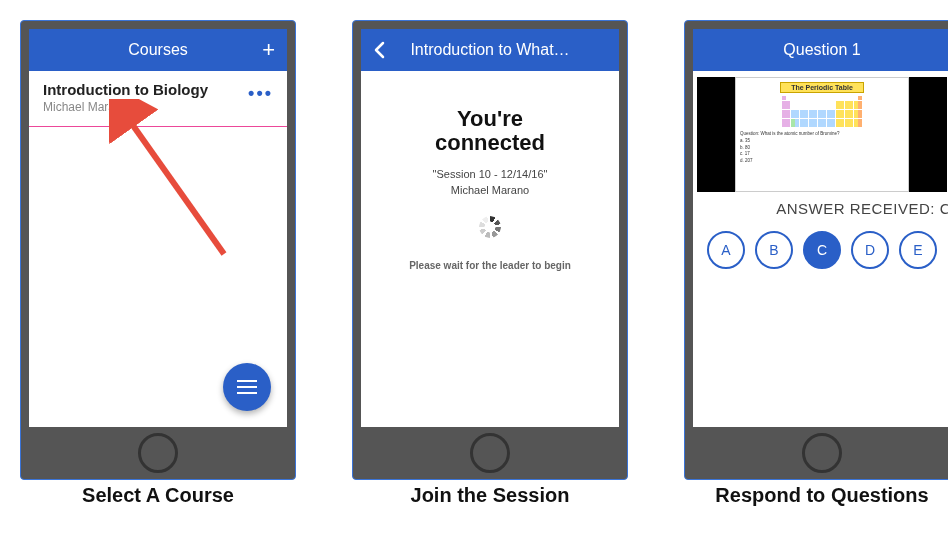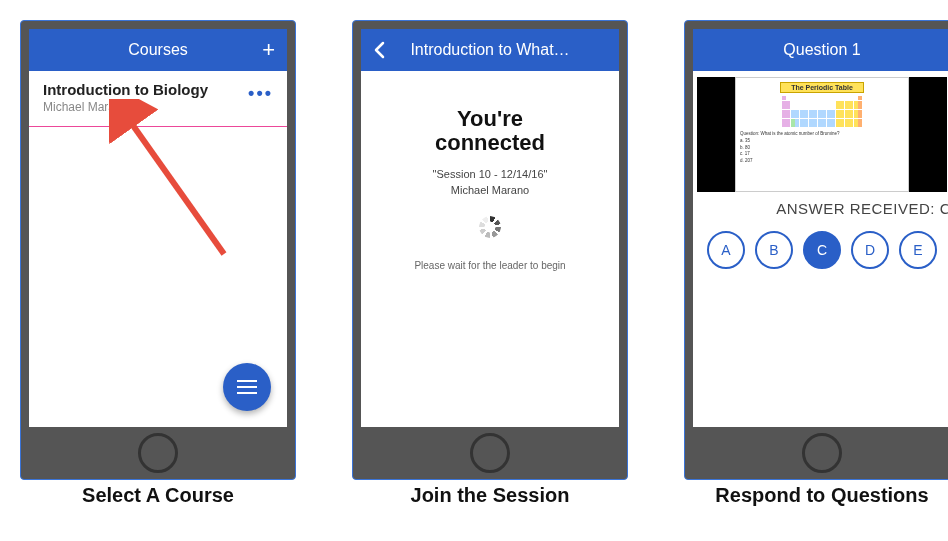--- a/index.html
+++ b/index.html
@@ -161,20 +161,21 @@
         #ddd 75% 83%, transparent 83% 87.5%,
         #eee 87.5% 95.5%, transparent 95.5% 100%);
     -webkit-mask: radial-gradient(circle, transparent 35%, #000 36%);
             mask: radial-gradient(circle, transparent 35%, #000 36%);
   }
   .wait-text {
     text-align: center;
     font-size: 10px;
     color: #666;
     margin-top: 22px;
+    font-weight: bold;
   }
   
   .slide-area {
     background: #fff;
     padding: 0;
   }
   .slide-frame {
     display: flex;
     height: 115px;
     margin: 6px 4px;

